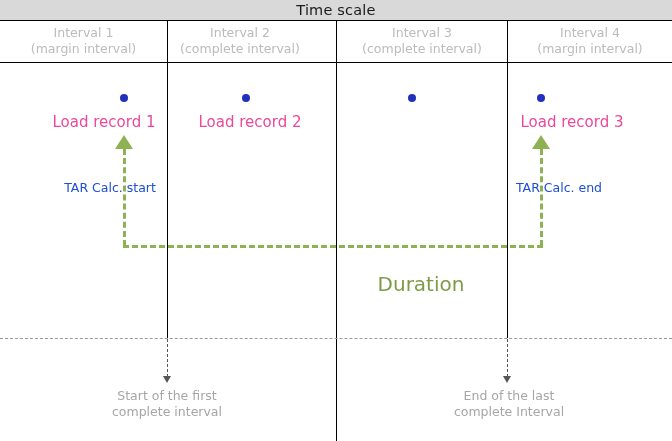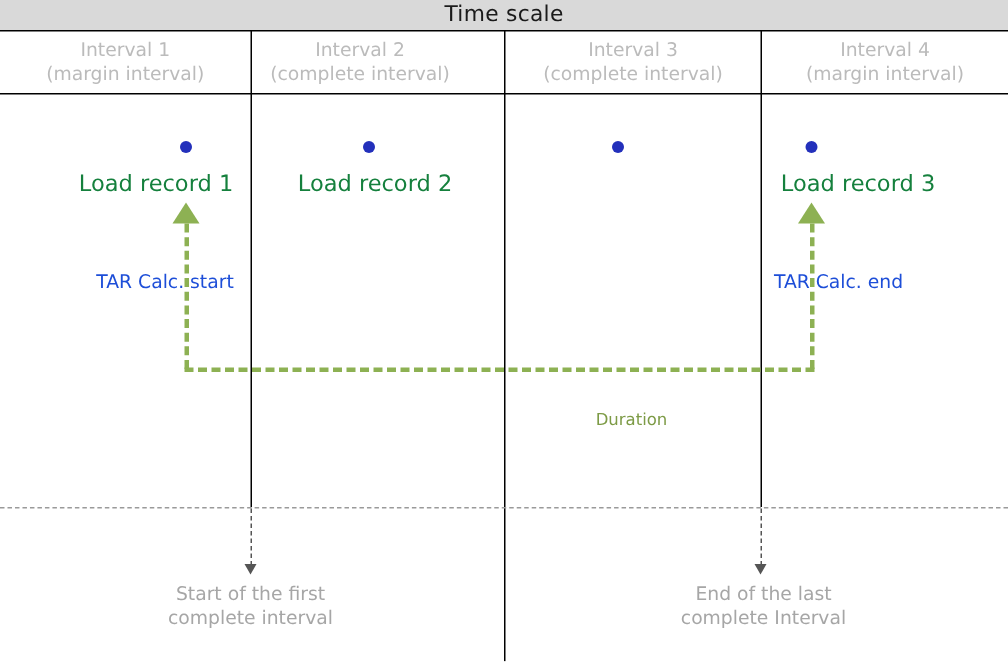--- a/index.html
+++ b/index.html
@@ -79,21 +79,21 @@
   .dot {
     position: absolute;
     width: 8px;
     height: 8px;
     border-radius: 50%;
     background: #2330bb;
   }
   .record-label {
     position: absolute;
     font-size: 15px;
-    color: #15803d;
+    color: #ec4899;
     white-space: nowrap;
     transform: translateX(-50%);
     line-height: 1;
   }
 
   
   .green-vline {
     position: absolute;
     width: 0;
     border-left: 3px dashed #8db153;
@@ -114,21 +114,21 @@
   .green-label {
     position: absolute;
     font-size: 12.5px;
     color: #1d4ed8;
     white-space: nowrap;
     transform: translateX(-50%);
     line-height: 1;
   }
   .duration-label {
     position: absolute;
-    font-size: 11px;
+    font-size: 20px;
     color: #7d9b46;
     white-space: nowrap;
     transform: translateX(-50%);
     line-height: 1;
   }
 
   
   .grey-dotted-hline {
     position: absolute;
     left: 0;

